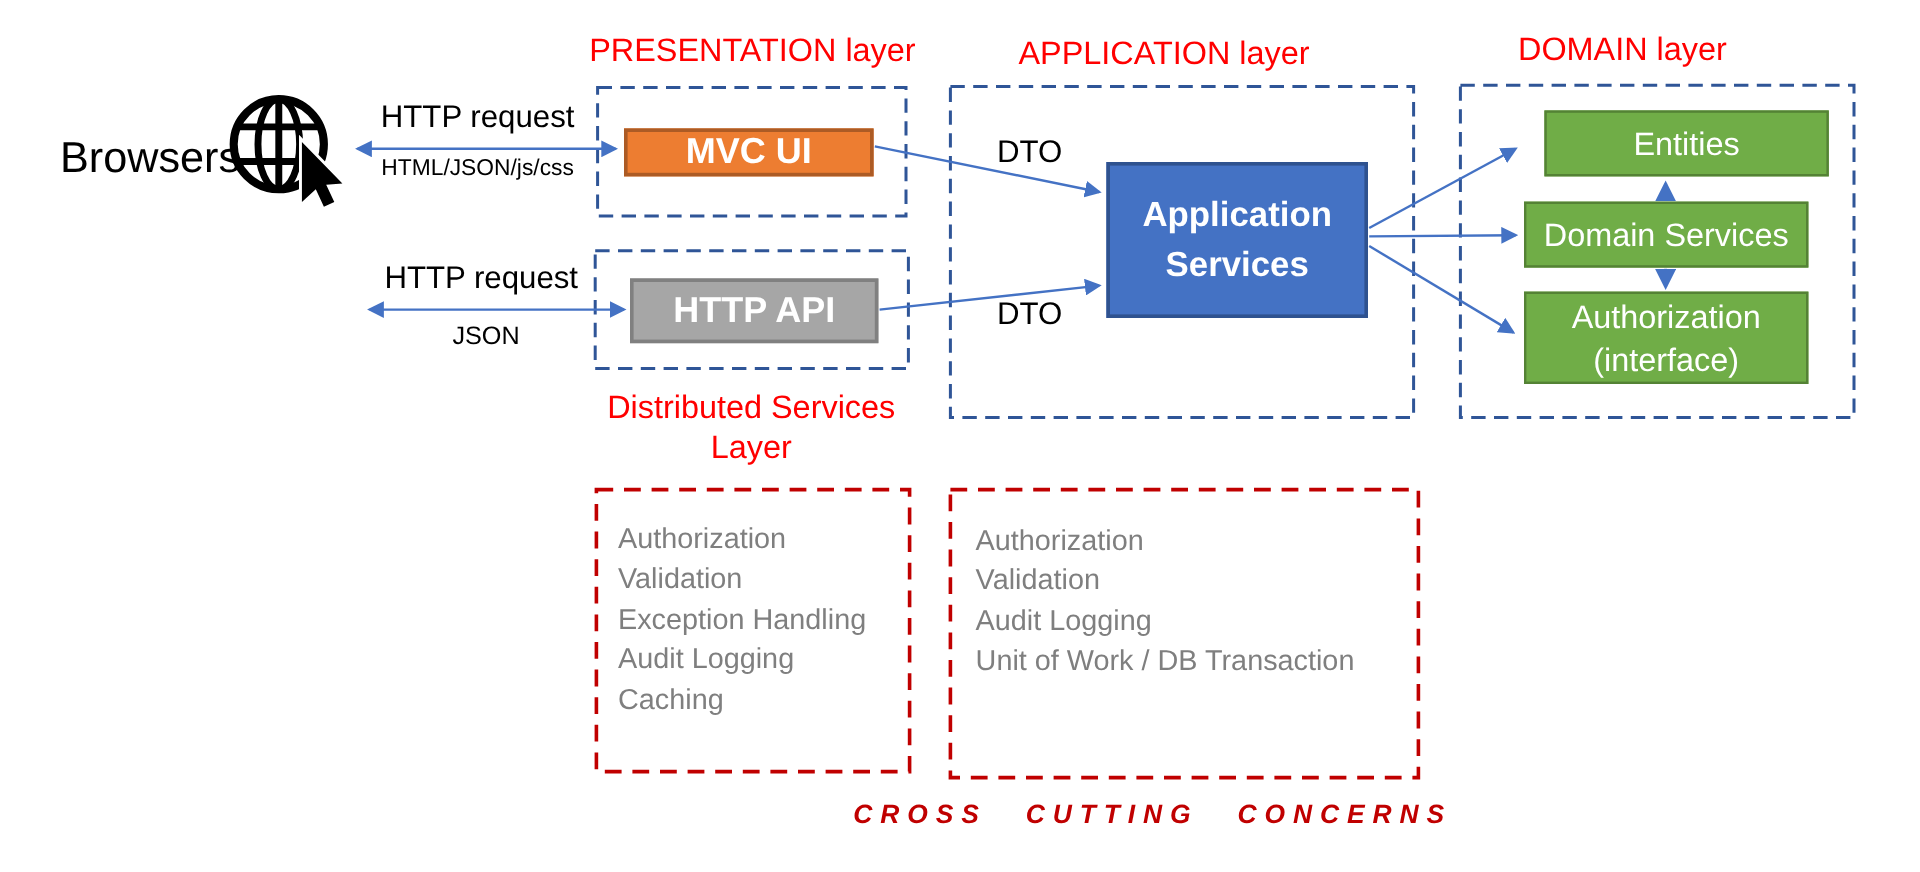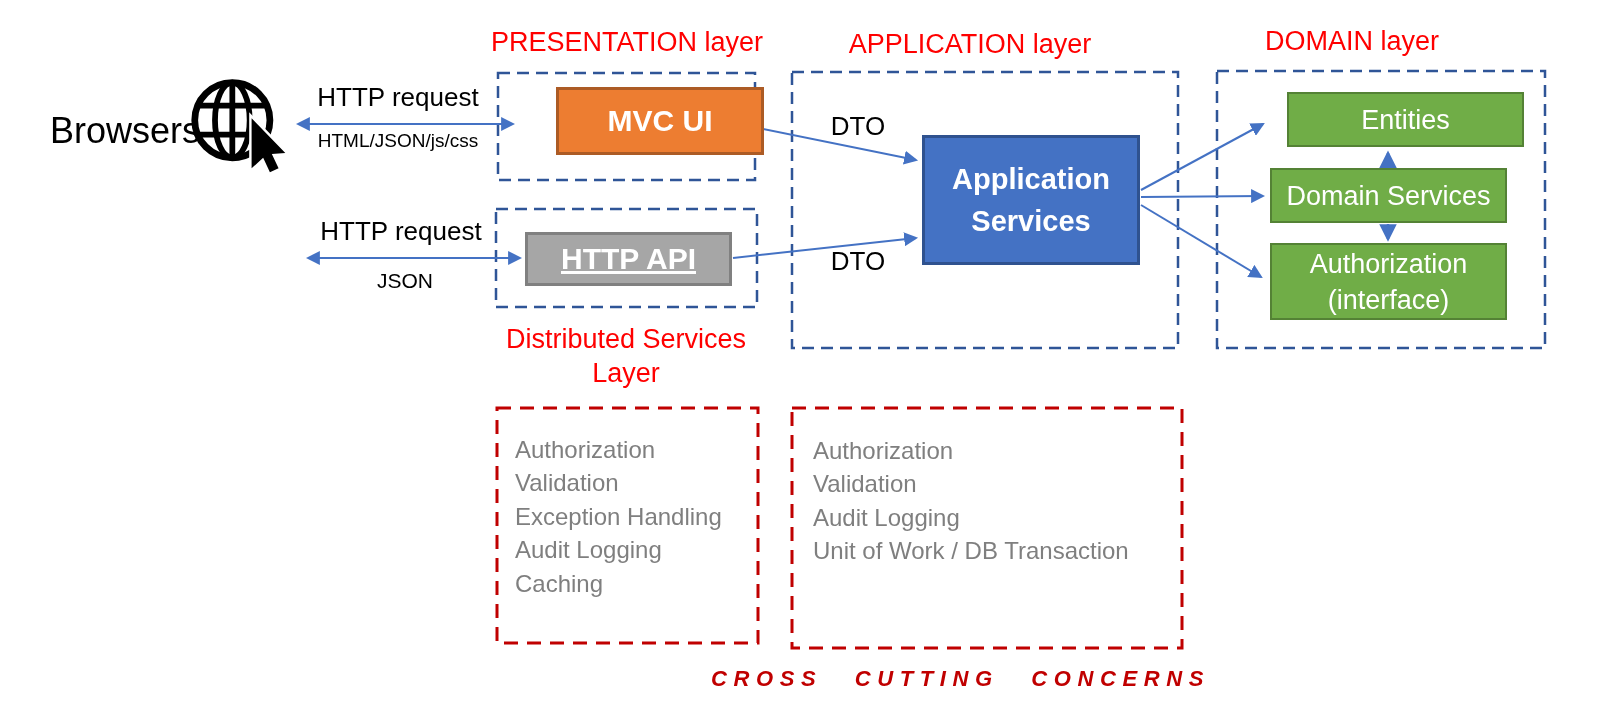--- a/index.html
+++ b/index.html
@@ -85,22 +85,22 @@
   </svg>
 
 
   <div class="conn-label" style="left:298px;top:82px;width:200px;font-size:26px;">HTTP request</div>
   <div class="conn-label" style="left:288px;top:130px;width:220px;font-size:19px;">HTML/JSON/js/css</div>
   <div class="conn-label" style="left:308px;top:216px;width:186px;font-size:26px;">HTTP request</div>
   <div class="conn-label" style="left:335px;top:269px;width:140px;font-size:21px;">JSON</div>
   <div class="conn-label" style="left:828px;top:111px;width:60px;font-size:26px;">DTO</div>
   <div class="conn-label" style="left:828px;top:246px;width:60px;font-size:26px;">DTO</div>
 
-  <div class="node orange" style="left:520px;top:87px;width:208px;height:68px;margin-left:36px;">MVC UI</div>
-  <div class="node gray" style="left:525px;top:232px;width:207px;height:54px;text-decoration:underline;">HTTP API</div>
+  <div class="node orange" style="left:520px;top:107px;width:208px;height:40px;">MVC UI</div>
+  <div class="node gray" style="left:525px;top:232px;width:207px;height:54px;">HTTP API</div>
   <div class="node blue" style="left:922px;top:135px;width:218px;height:130px;">Application Services</div>
   <div class="node green" style="left:1270px;top:92px;width:237px;height:55px;margin-left:17px;">Entities</div>
   <div class="node green" style="left:1270px;top:168px;width:237px;height:55px;">Domain Services</div>
   <div class="node green" style="left:1270px;top:243px;width:237px;height:77px;">Authorization (interface)</div>
 
   <div class="cc-list" style="left:515px;top:433px;">
     <div>Authorization</div>
     <div>Validation</div>
     <div>Exception Handling</div>
     <div>Audit Logging</div>

